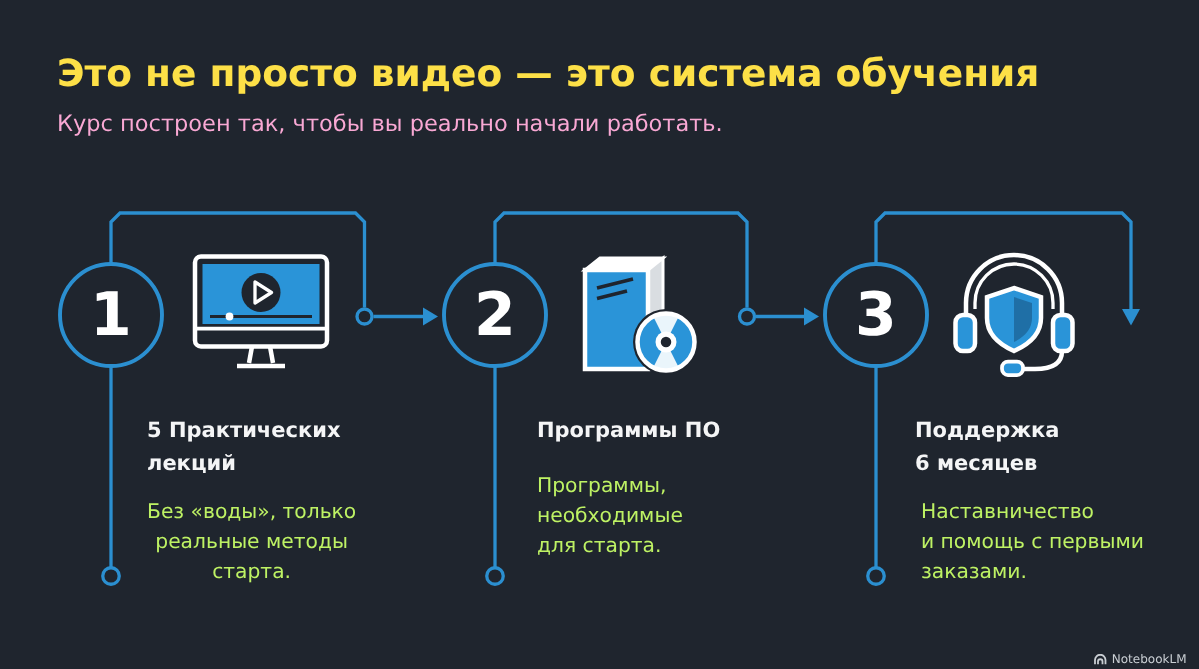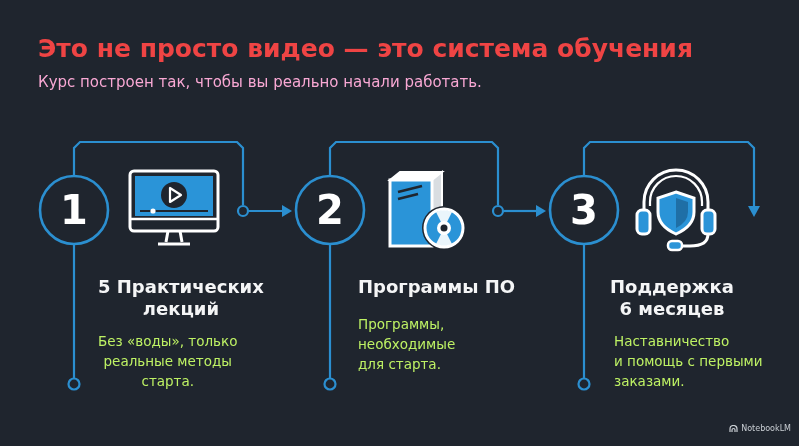--- a/index.html
+++ b/index.html
@@ -6,42 +6,42 @@
   body {
     width:799px; height:446px; overflow:hidden;
     background:#1f252e;
     font-family:"DejaVu Sans","Liberation Sans",sans-serif;
     color:#ffffff;
     position:relative;
   }
   .title {
     position:absolute; left:38px; top:34px;
     font-size:25px; font-weight:bold; letter-spacing:0px;
-    color:#ef4444; white-space:nowrap;
+    color:#fde047; white-space:nowrap;
   }
   .subtitle {
     position:absolute; left:38px; top:73px;
     font-size:15px; color:#f9a8d4; white-space:nowrap;
   }
   svg.flow { position:absolute; left:0; top:0; }
   .num {
     position:absolute; width:68px; height:68px;
     display:flex; align-items:center; justify-content:center;
     font-size:40px; font-weight:bold; color:#ffffff;
   }
   .heading {
-    position:absolute; font-size:18px; font-weight:bold;
-    line-height:22px; color:#f4f5f6;text-align:center;
+    position:absolute; font-size:14px; font-weight:bold;
+    line-height:22px; color:#f4f5f6;
   }
   .body {
     position:absolute; font-size:13.5px; line-height:20px;
     color:#bef264;
   }
   .brand {
-    position:absolute; right:8px; bottom:13px;
+    position:absolute; right:8px; bottom:2px;
     font-size:8px; color:#c9ced3; display:flex; align-items:center; gap:3px;
   }
 </style>
 </head>
 <body>
 
 <div class="title">Это не просто видео — это система обучения</div>
 <div class="subtitle">Курс построен так, чтобы вы реально начали работать.</div>
 
 <svg class="flow" width="799" height="446">

